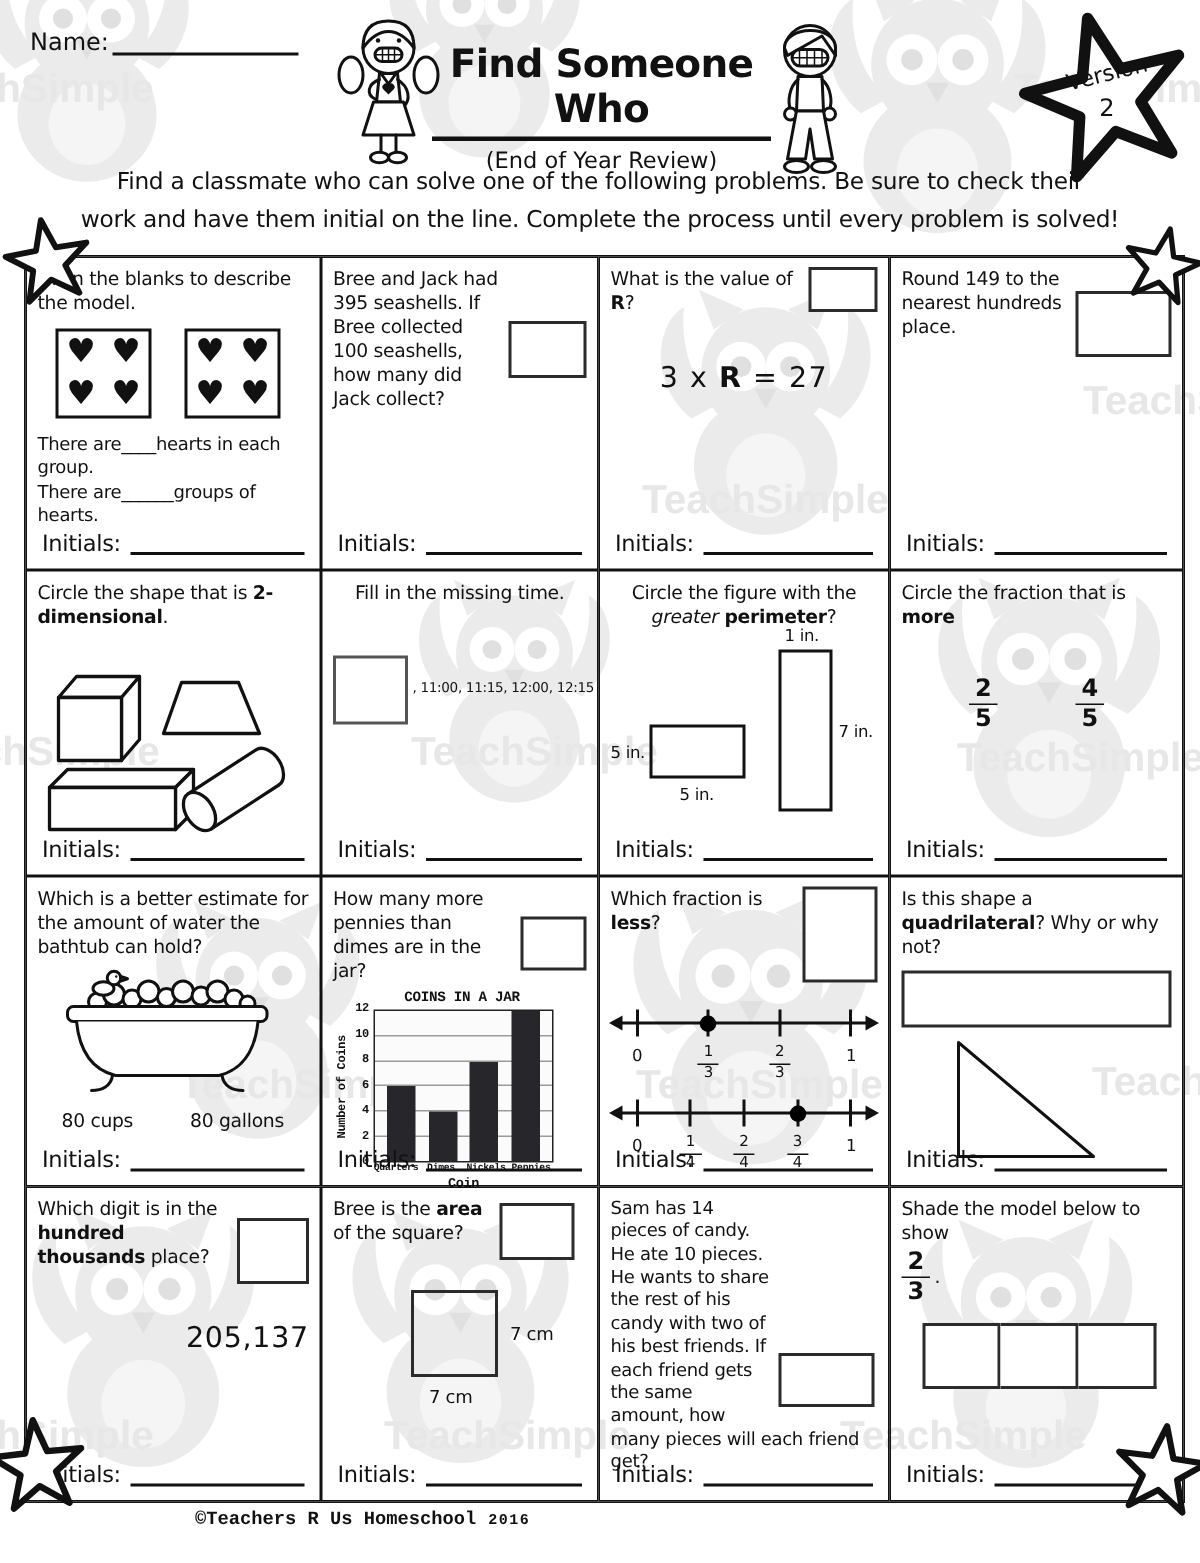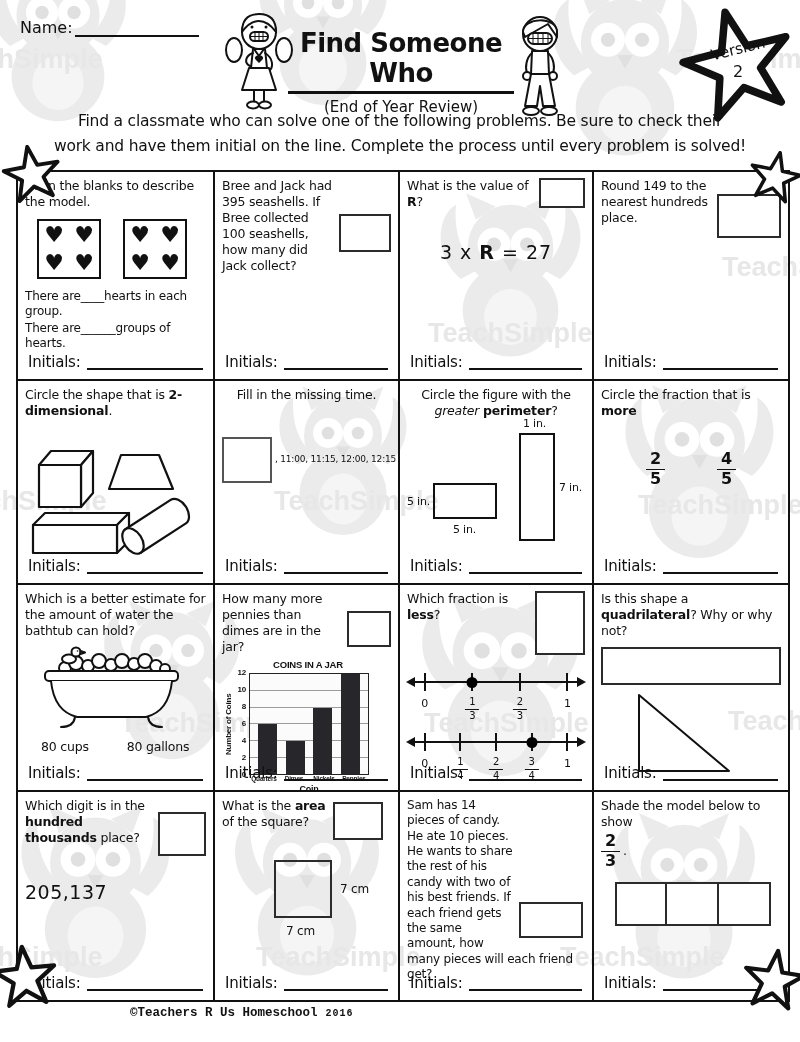--- a/index.html
+++ b/index.html
@@ -65,21 +65,21 @@
   .frac{display:inline-flex;flex-direction:column;align-items:center;line-height:1.05;vertical-align:middle}
   .frac .num{border-bottom:1.6px solid #111;padding:0 4px 1px}
   .frac .den{padding-top:1px}
   .frac.big{font-size:16px;font-weight:bold}
   .fm-row{display:flex;gap:52px;justify-content:center;margin-top:32px}
 
   
   .tub-opts{display:flex;gap:38px;margin:2px 0 0 16px;font-size:12.5px}
 
   
-  .chart{margin:4px 0 16px 2px;font-family:Liberation Sans, sans-serif}
+  .chart{margin:4px 0 16px 2px;font-family:Liberation Mono, monospace}
   .c-title{text-align:center;font-weight:bold;font-size:9.5px;margin-left:24px;width:120px}
   .c-body{display:flex;margin-top:2px}
   .c-ylab{writing-mode:vertical-rl;transform:rotate(180deg);font-weight:bold;font-size:8px;
           width:11px;text-align:center}
   .c-yticks{position:relative;width:14px;font-weight:bold;font-size:8px}
   .c-ytick{position:absolute;right:3px;transform:translateY(50%)}
   .c-plot{position:relative;width:120px;height:102px;border:1.5px solid #222;background:#fbfbfb}
   .c-grid{position:absolute;left:0;right:0;height:1px;background:#9b9b9b}
   .c-bars{position:absolute;inset:0;display:flex;justify-content:space-evenly;align-items:flex-end}
   .c-bar{width:19px}
@@ -98,21 +98,21 @@
   .nl-lab .frac{font-size:10px}
   .nl-arrow{position:absolute;top:10px;width:0;height:0;border:5px solid transparent}
   .nl-arrow.left{left:-3px;border-left:0;border-right:9px solid #111}
   .nl-arrow.right{right:-3px;border-right:0;border-left:9px solid #111}
 
   
   .q-box{width:100%;height:38px;border:2px solid #2b2b2b;margin-top:8px;background:#fff}
   .q-tri{margin:6px 0 0 24px}
 
   
-  .pv-number{margin-top:34px;text-align:left;font-size:19px;letter-spacing:0.5px}
+  .pv-number{margin-top:34px;text-align:right;font-size:19px;letter-spacing:0.5px}
   .area-fig{position:relative;margin:30px 0 0 52px;width:60px;height:60px}
   .area-sq{width:58px;height:58px;border:2px solid #2b2b2b}
   .area-lab-r{position:absolute;left:66px;top:22px;white-space:nowrap;font-size:12px}
   .area-lab-b{position:absolute;left:12px;top:64px;white-space:nowrap;font-size:12px}
 
   
   .model{display:flex;margin:12px 0 0 14px}
   .model .part{width:52px;height:44px;border:2px solid #2b2b2b;background:#fff}
   .model .part + .part{border-left-width:0}
   .sm-line{display:flex;align-items:center;flex-wrap:wrap;gap:3px}
@@ -539,21 +539,21 @@
     <div class="prompt"><span>Which digit is in the </span><span style="font-weight: bold;">hundred thousands</span><span> place?</span></div>
     <div class="pv-number">205,137</div>
     <div class="initials">
       <span>Initials:</span>
       <span class="iline"></span>
     </div>
   </section>
 
   <section class="cell">
     <div class="abox" style="width:50px;height:38px;margin:4px 8px 4px 6px"></div>
-    <div class="prompt"><span>What is the </span><span style="font-weight: bold;">area</span><span> of the square?</span></div>
+    <div class="prompt"><span>Bree is the </span><span style="font-weight: bold;">area</span><span> of the square?</span></div>
     <div class="area-fig">
       <div class="area-sq"></div>
       <span class="area-lab-r">7 cm</span>
       <span class="area-lab-b">7 cm</span>
     </div>
     <div class="initials">
       <span>Initials:</span>
       <span class="iline"></span>
     </div>
   </section>

